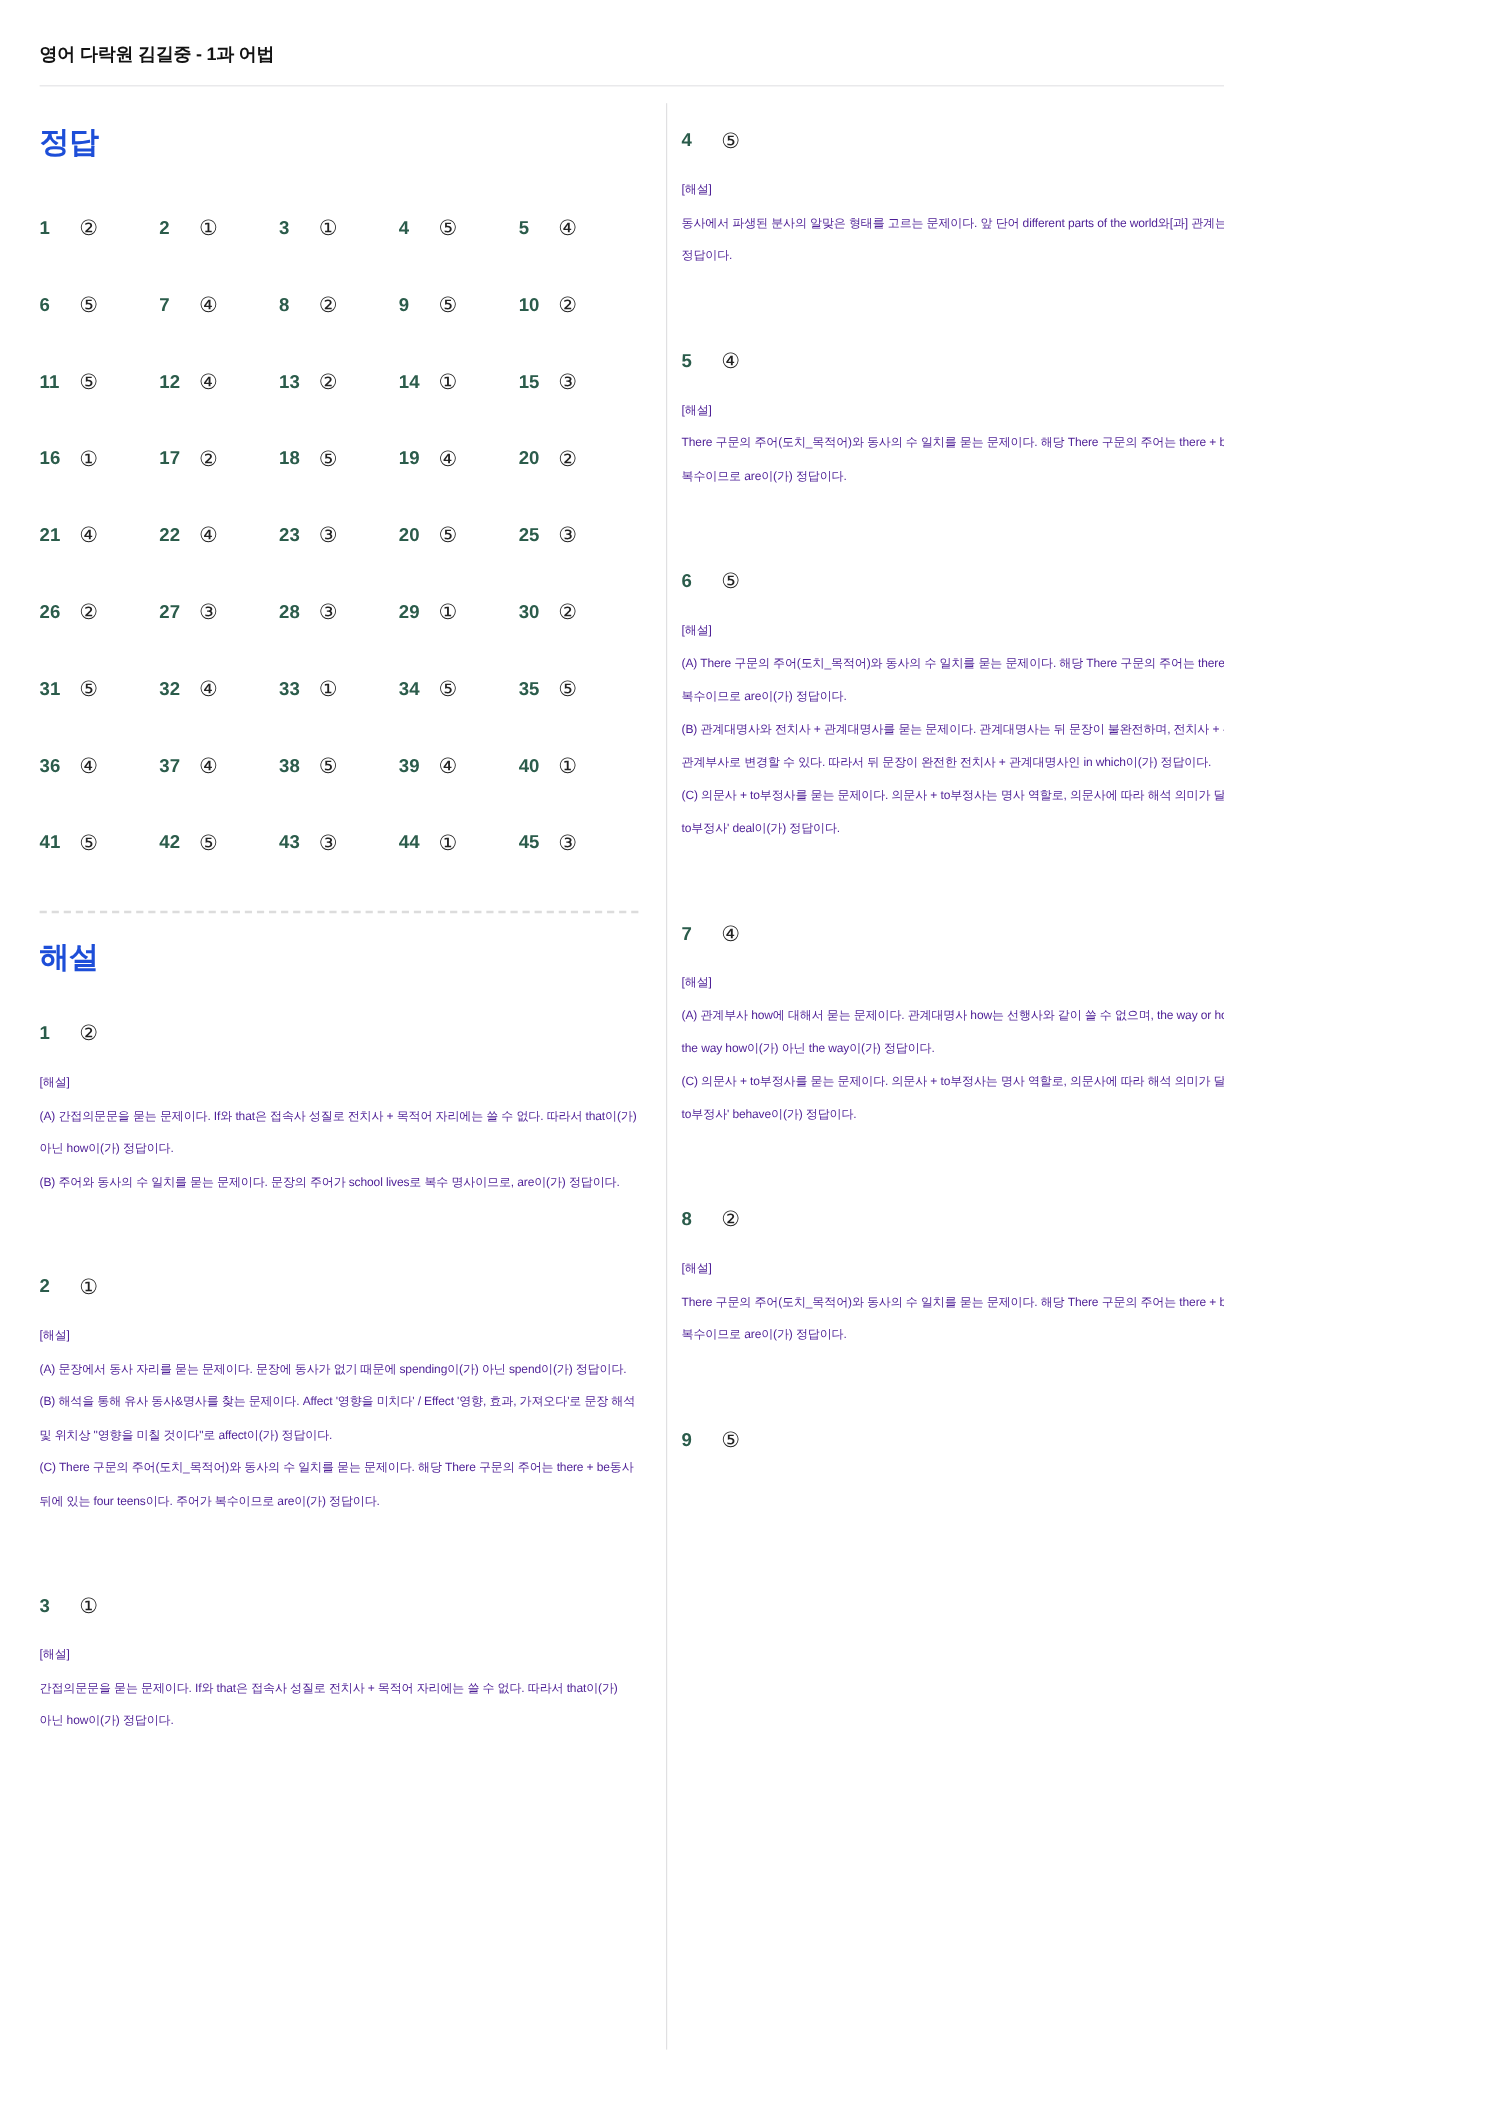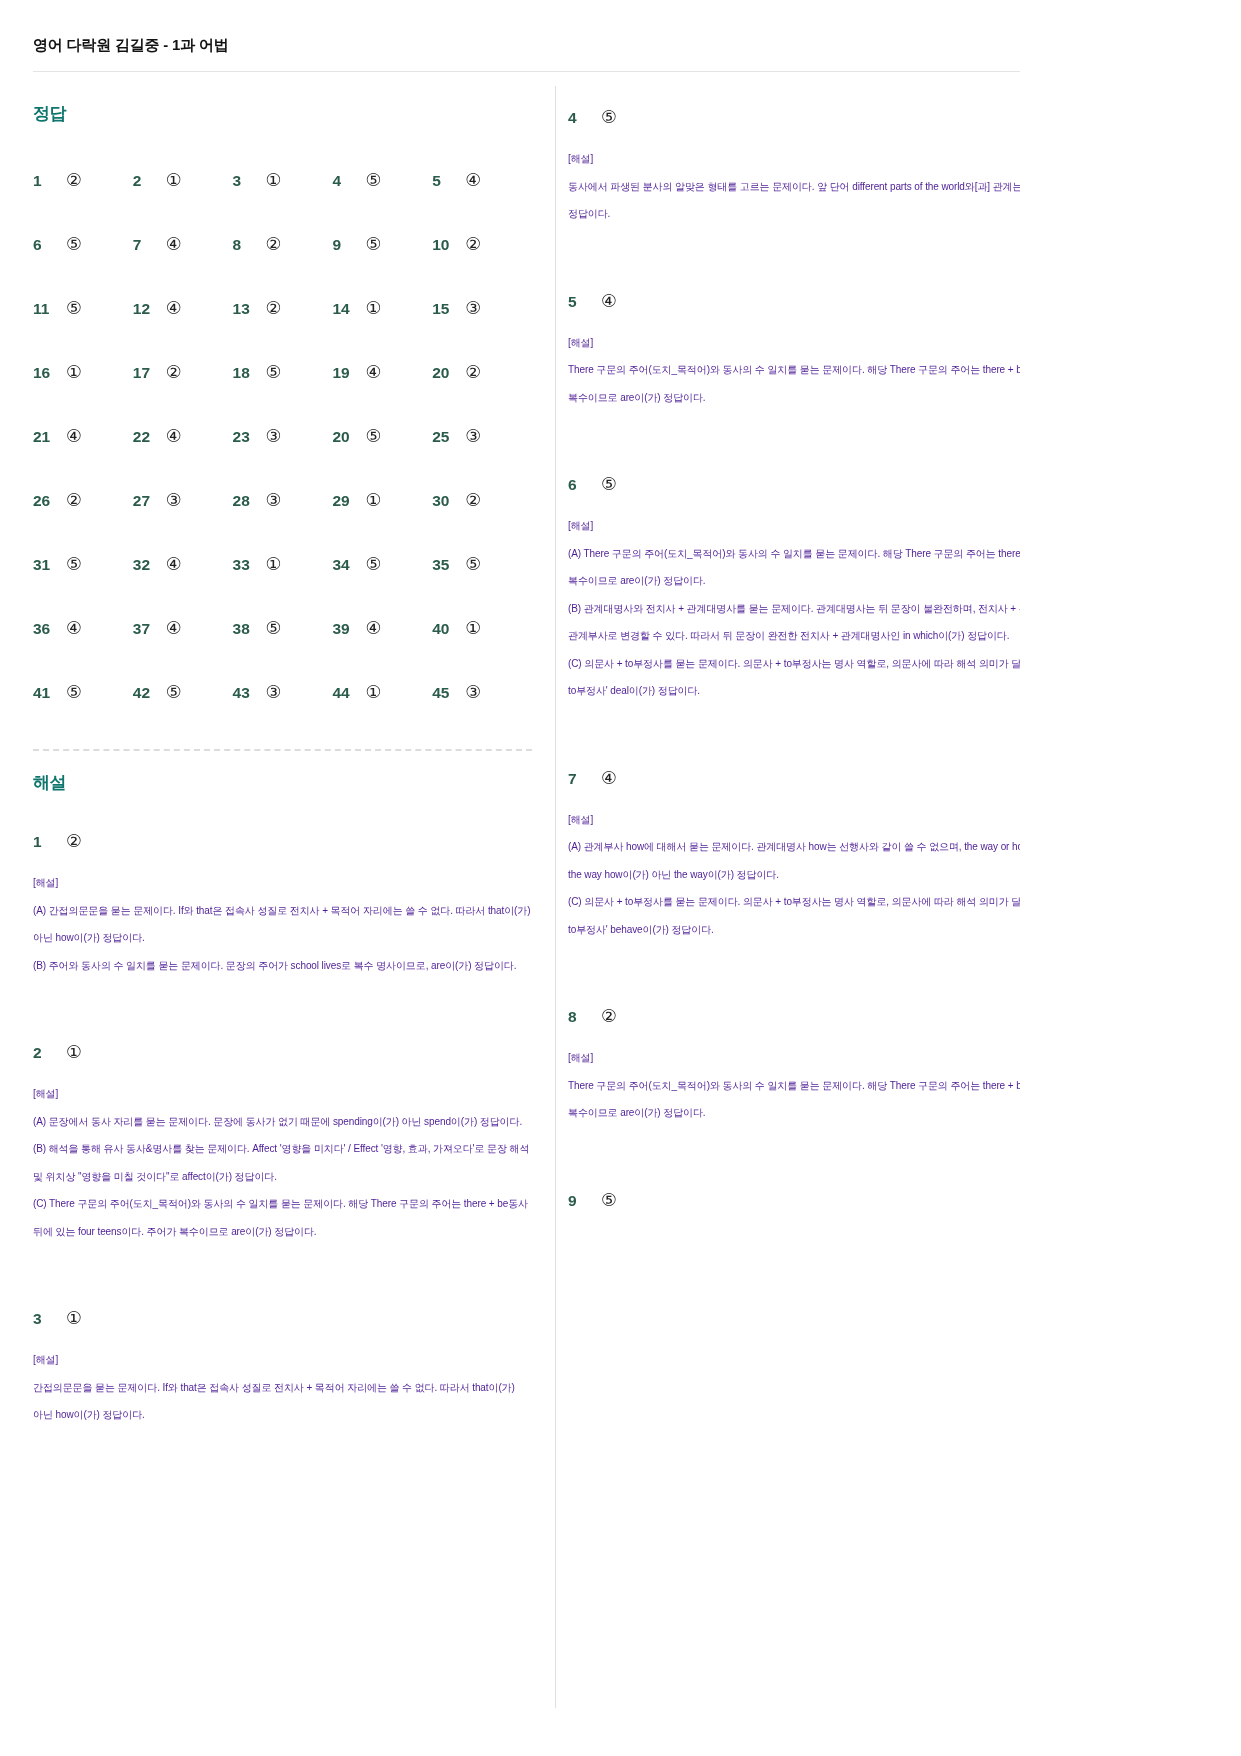--- a/index.html
+++ b/index.html
@@ -22,21 +22,21 @@
   .col-divider {
     position: absolute; left: 555px; top: 86px; width: 1px; height: 1622px;
     background: #e0e0e2;
   }
 
   .left-col  { position: absolute; left: 33px;  top: 88px; width: 499px; }
   .right-col { position: absolute; left: 568px; top: 88px; width: 640px; }
 
   .section-title {
     margin: 14px 0 0 0;
-    font-size: 17px; font-weight: 700; color: #0f766e; letter-spacing: -0.5px;
+    font-size: 25px; font-weight: 700; color: #1d4ed8; letter-spacing: -0.5px;
   }
   .section-title.expl { margin-top: 20px; }
 
   .answer-grid {
     margin-top: 44px;
     display: grid; grid-template-columns: repeat(5, 1fr); row-gap: 40px;
   }
   .answer-cell { height: 24px; display: flex; align-items: center; }
 
   .q-num {

